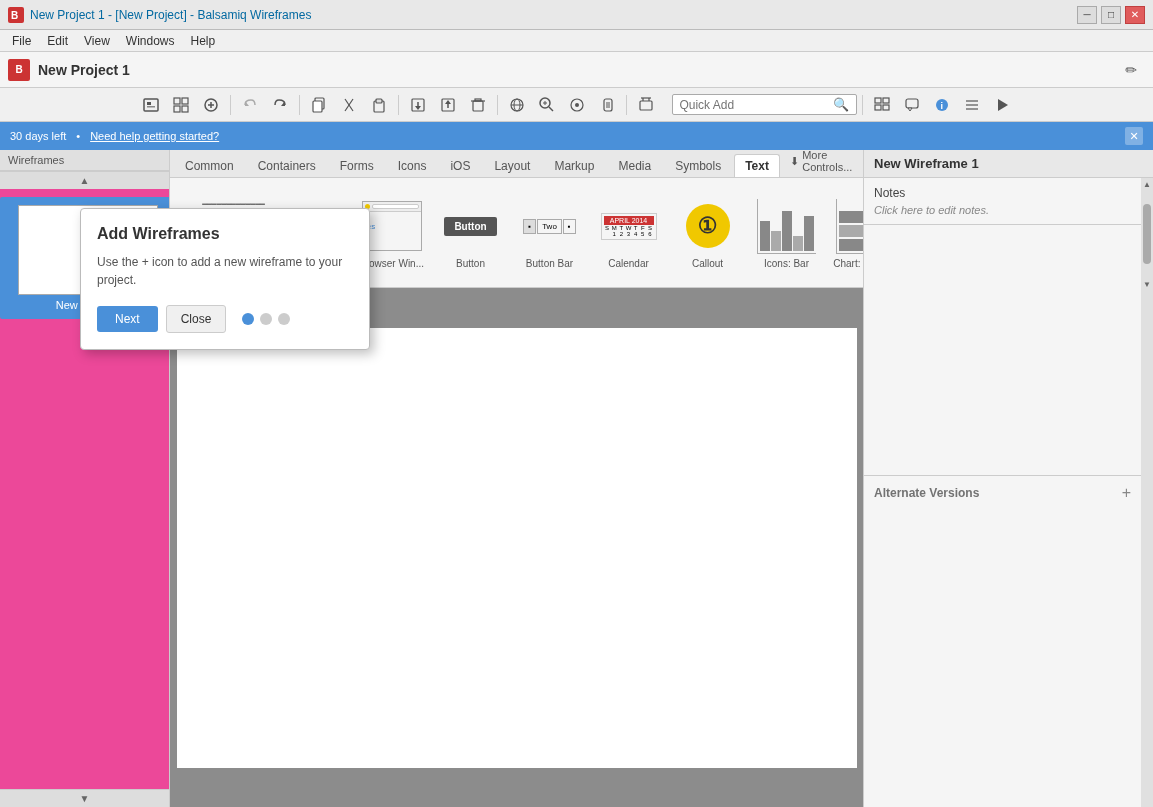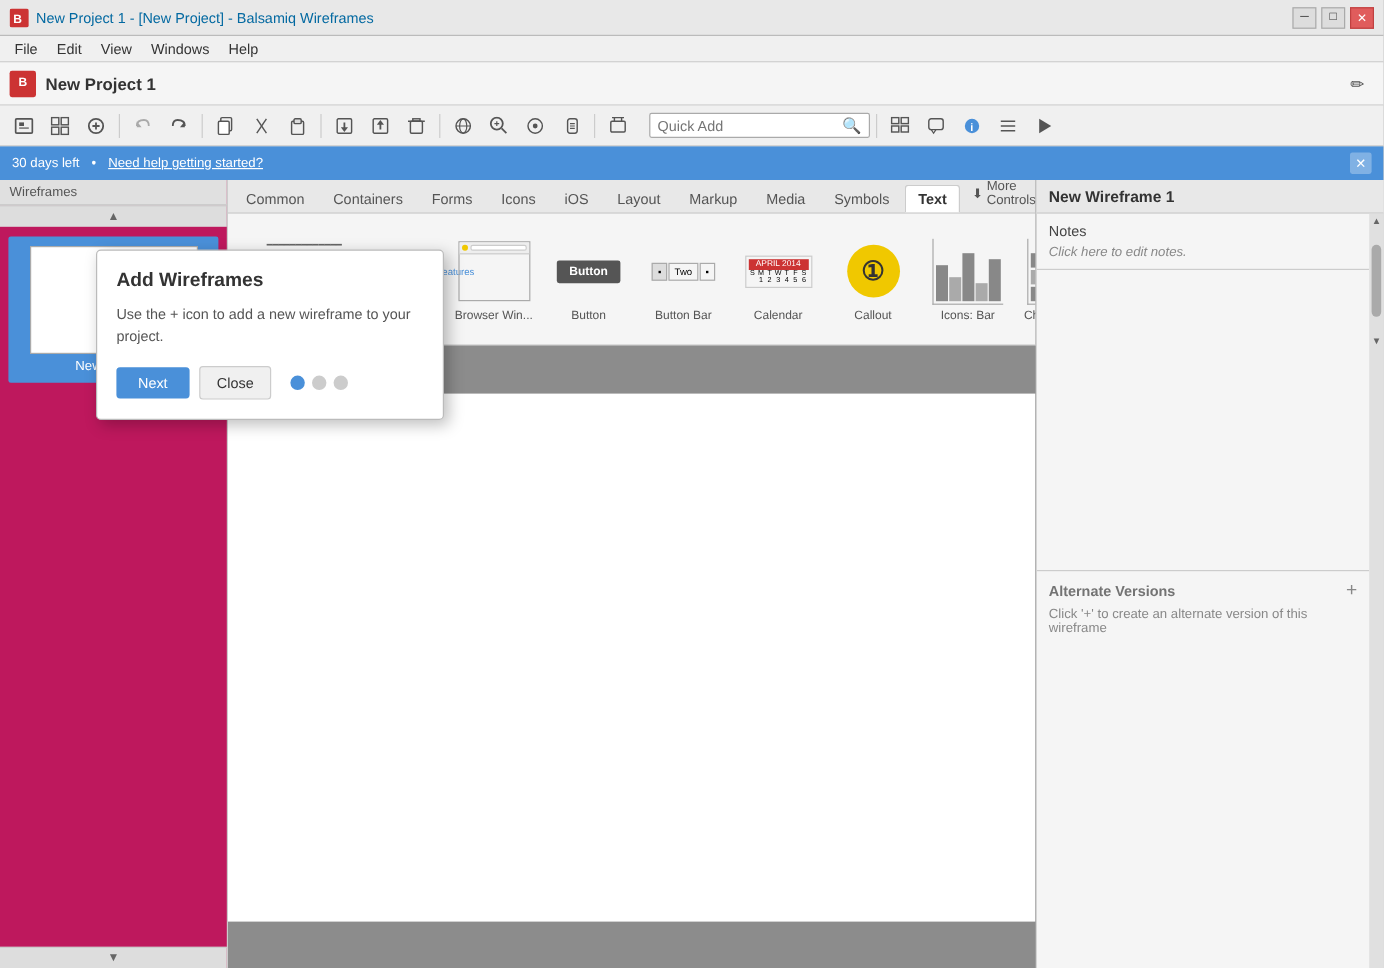--- a/index.html
+++ b/index.html
@@ -58,20 +58,21 @@
 
     
     .toolbar {
       background: #f0f0f0;
       height: 34px;
       display: flex;
       align-items: center;
       padding: 0 6px;
       border-bottom: 1px solid #ccc;
       gap: 2px;
+      justify-content: center;
     }
     .toolbar-btn {
       width: 28px; height: 28px; border: 1px solid transparent;
       background: transparent; cursor: pointer;
       display: flex; align-items: center; justify-content: center;
       color: #555; font-size: 13px; border-radius: 2px;
     }
     .toolbar-sep { width: 1px; height: 20px; background: #ccc; margin: 0 3px; }
     .quick-add-container { display: flex; align-items: center; background: white; border: 1px solid #aaa; border-radius: 2px; padding: 2px 6px; margin-left: 4px; }
     .quick-add-input { border: none; outline: none; font-size: 12px; width: 150px; color: #333; }
@@ -93,22 +94,22 @@
 
     
     .main-layout {
       display: flex;
       height: calc(807px - 30px - 22px - 36px - 34px - 28px);
       
     }
 
     
     .left-panel {
-      width: 190px;
-      background: #be185d;
+      width: 170px;
+      background: #ec4899;
       border-right: 1px solid #ccc;
       display: flex;
       flex-direction: column;
       position: relative;
     }
     .panel-header {
       background: #e0e0e0;
       padding: 4px 8px;
       font-size: 11px;
       color: #555;
@@ -797,21 +798,20 @@
           <div class="notes-title">Notes</div>
           <div class="notes-content">Click here to edit notes.</div>
         </div>
         <div style="flex:1; min-height:250px;"></div>
         <div style="border-top:1px solid #ccc;">
           <div class="alt-versions-section">
             <div class="alt-versions-header">
               <span class="alt-versions-title">Alternate Versions</span>
               <span class="alt-versions-add">+</span>
             </div>
-            <div class="alt-versions-text">Click '+' to create an alternate version of this wireframe</div>
           </div>
         </div>
       </div>
       <div class="v-scrollbar">
         <div class="v-scroll-up">▲</div>
         <div class="v-scroll-thumb"></div>
         <div class="v-scroll-down">▼</div>
       </div>
     </div>
   </div>

